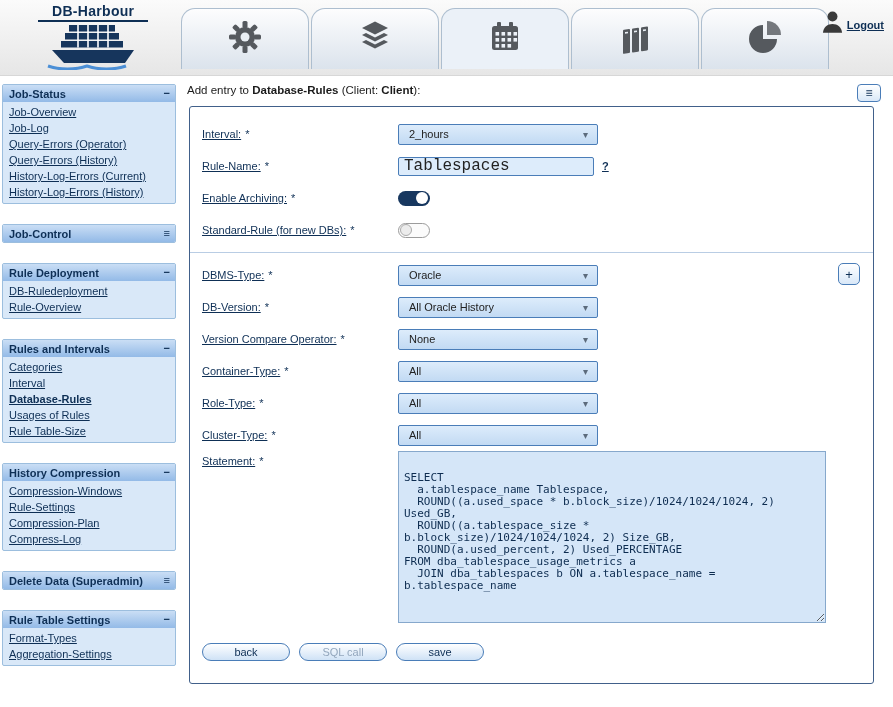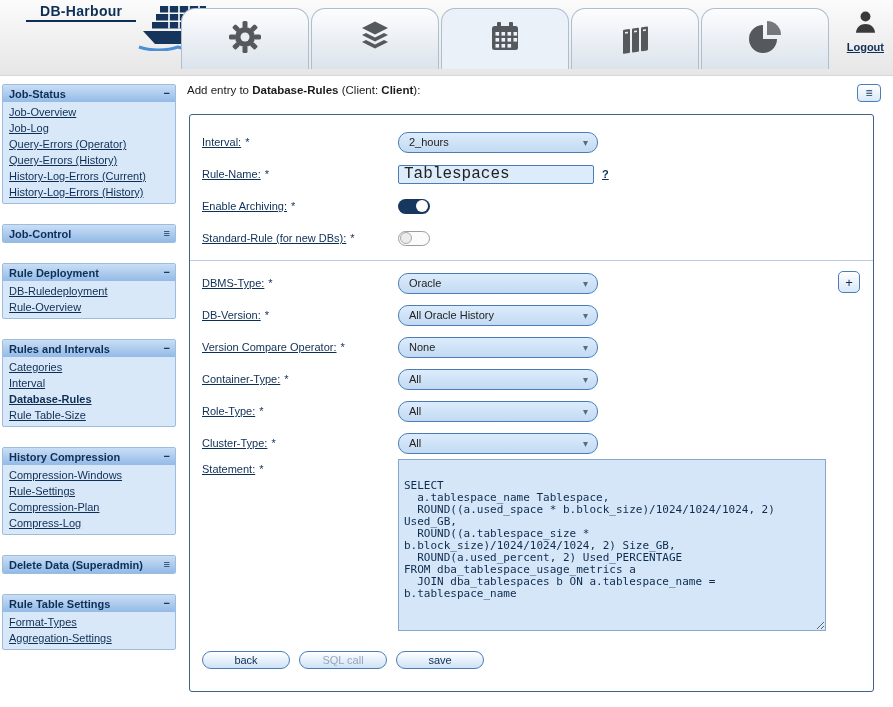--- a/index.html
+++ b/index.html
@@ -1,27 +1,27 @@
 <!DOCTYPE html>
 <html><head>
 <meta charset="utf-8">
 <style>
   *{box-sizing:border-box;margin:0;padding:0}
   html,body{width:893px;height:707px;overflow:hidden}
   body{font-family:"Liberation Sans",sans-serif;background:#ffffff;position:relative}
 
   
   .topbar{height:76px;background:linear-gradient(#fbfbfb,#e6e6e6);position:relative;border-bottom:1px solid #d7d7d7}
-  .logo{position:absolute;left:26px;top:3px;display:flex;flex-direction:row;align-items:flex-start}
+  .logo{position:absolute;left:38px;top:3px;display:flex;flex-direction:column;align-items:center}
   .logo-title{font-size:14px;font-weight:bold;color:#0e2f55;padding:0 14px 1px 14px;border-bottom:2px solid #0e2f55;letter-spacing:.3px}
   .logo-ship{margin-top:1px}
   .tabbar{position:absolute;left:181px;top:8px;display:flex;gap:2px;align-items:flex-end}
   .tab{width:128px;height:61px;border:1px solid #adbecf;border-bottom:none;border-radius:14px 14px 0 0;background:linear-gradient(#fdfdfe,#dbe3ec);display:flex;align-items:center;justify-content:center;cursor:pointer}
   .tab.active{background:#ebf1f8}
-  .logout{position:absolute;right:9px;top:9px;display:flex;flex-direction:column;align-items:center;gap:1px}
+  .logout{position:absolute;right:9px;top:9px;display:flex;align-items:center;gap:1px}
   .logout-label{font-size:11px;font-weight:bold;color:#0e2f55;text-decoration:underline;cursor:pointer}
 
   
   .layout{display:flex;height:630px}
 
   
   .sidebar{width:179px;padding:8px 3px 0 2px;background:#ffffff;flex:none}
   .section{margin-bottom:20px;border:1px solid #9cbede;border-radius:2px;background:#d9e8f8;overflow:hidden}
   .sec-head{height:17px;display:flex;align-items:center;justify-content:space-between;padding:0 5px 0 6px;background:linear-gradient(#cadef5,#93bae7);font-size:11px;font-weight:bold;color:#0e2f55;cursor:pointer}
   .sec-icon{font-size:11px;color:#0e2f55;line-height:1}
@@ -29,29 +29,29 @@
   .side-link{display:block;font-size:11px;color:#0e2f55;text-decoration:underline;padding:2px 6px;cursor:pointer}
   .side-link.active{font-weight:bold}
 
   
   .content{flex:1;padding:8px 12px 0 8px;background:#ffffff;position:relative}
   .content-header{display:flex;justify-content:space-between;height:22px}
   .page-title{font-size:11.5px;color:#1b1b1b}
   .page-title b{font-weight:bold}
   .menu-btn{width:24px;height:18px;border:1px solid #4a7db8;border-radius:4px;background:linear-gradient(#ffffff,#d9e8f8);color:#0e2f55;font-size:12px;display:flex;align-items:center;justify-content:center;cursor:pointer}
 
-  .panel{margin-top:8px;margin-left:2px;width:685px;height:578px;border:1px solid #41608a;border-radius:3px;background:#ffffff;padding:11px 0 0 12px;position:relative}
+  .panel{margin-left:2px;width:685px;height:578px;border:1px solid #41608a;border-radius:3px;background:#ffffff;padding:11px 0 0 12px;position:relative}
   .row{display:flex;align-items:center;height:32px;position:relative}
   .row-top{align-items:flex-start;height:auto}
   .row-top .flabel{padding-top:4px}
   .flabel{width:196px;font-size:11px;color:#0e2f55;flex:none}
   .flabel .lbl{text-decoration:underline}
   .flabel .req{margin-left:4px;text-decoration:none}
   .fctrl{display:flex;align-items:center}
-  .select{width:200px;height:21px;border:1px solid #4a7db8;border-radius:10px;background:linear-gradient(#ddecfb,#c2daf3);display:flex;align-items:center;justify-content:space-between;padding:0 9px 0 10px;font-size:11px;color:#222;cursor:pointer}
+  .select{width:200px;height:21px;border:1px solid #4a7db8;border-radius:2px;background:linear-gradient(#ddecfb,#c2daf3);display:flex;align-items:center;justify-content:space-between;padding:0 9px 0 10px;font-size:11px;color:#222;cursor:pointer}
   .caret{color:#5c6b7c;font-size:10px}
   .tinput{width:196px;height:19px;border:1px solid #4a7db8;border-radius:2px;background:#ddecfb;font-size:16px;padding:0 5px;color:#222;font-family:Liberation Mono, monospace}
   .help{margin-left:8px;font-size:11px;font-weight:bold;color:#0e2f55;text-decoration:underline;cursor:pointer}
   .toggle{width:32px;height:15px;border-radius:8px;position:relative;cursor:pointer;flex:none}
   .toggle.on{background:#17375f}
   .toggle .knob{position:absolute;top:1.5px;width:12px;height:12px;border-radius:50%}
   .toggle.on .knob{right:2px;background:#ffffff}
   .toggle.off{background:#fbfbfb;border:1px solid #9c9c9c}
   .toggle.off .knob{left:1px;top:.5px;background:#ececec;border:1px solid #ababab}
   .hr{height:1px;background:#b9cde4;margin:6px 0;margin-left:-12px;width:683px}
@@ -197,20 +197,21 @@
       </div>
       <div class="section">
         <div class="sec-head">
           <span>Rules and Intervals</span>
           <span class="sec-icon">−</span>
         </div>
         <div class="sec-items">
           <a class="side-link">Categories</a>
           <a class="side-link">Interval</a>
           <a class="side-link active">Database-Rules</a>
+          <a class="side-link">Usages of Rules</a>
           <a class="side-link">Rule Table-Size</a>
         </div>
       </div>
       <div class="section">
         <div class="sec-head">
           <span>History Compression</span>
           <span class="sec-icon">−</span>
         </div>
         <div class="sec-items">
           <a class="side-link">Compression-Windows</a>

